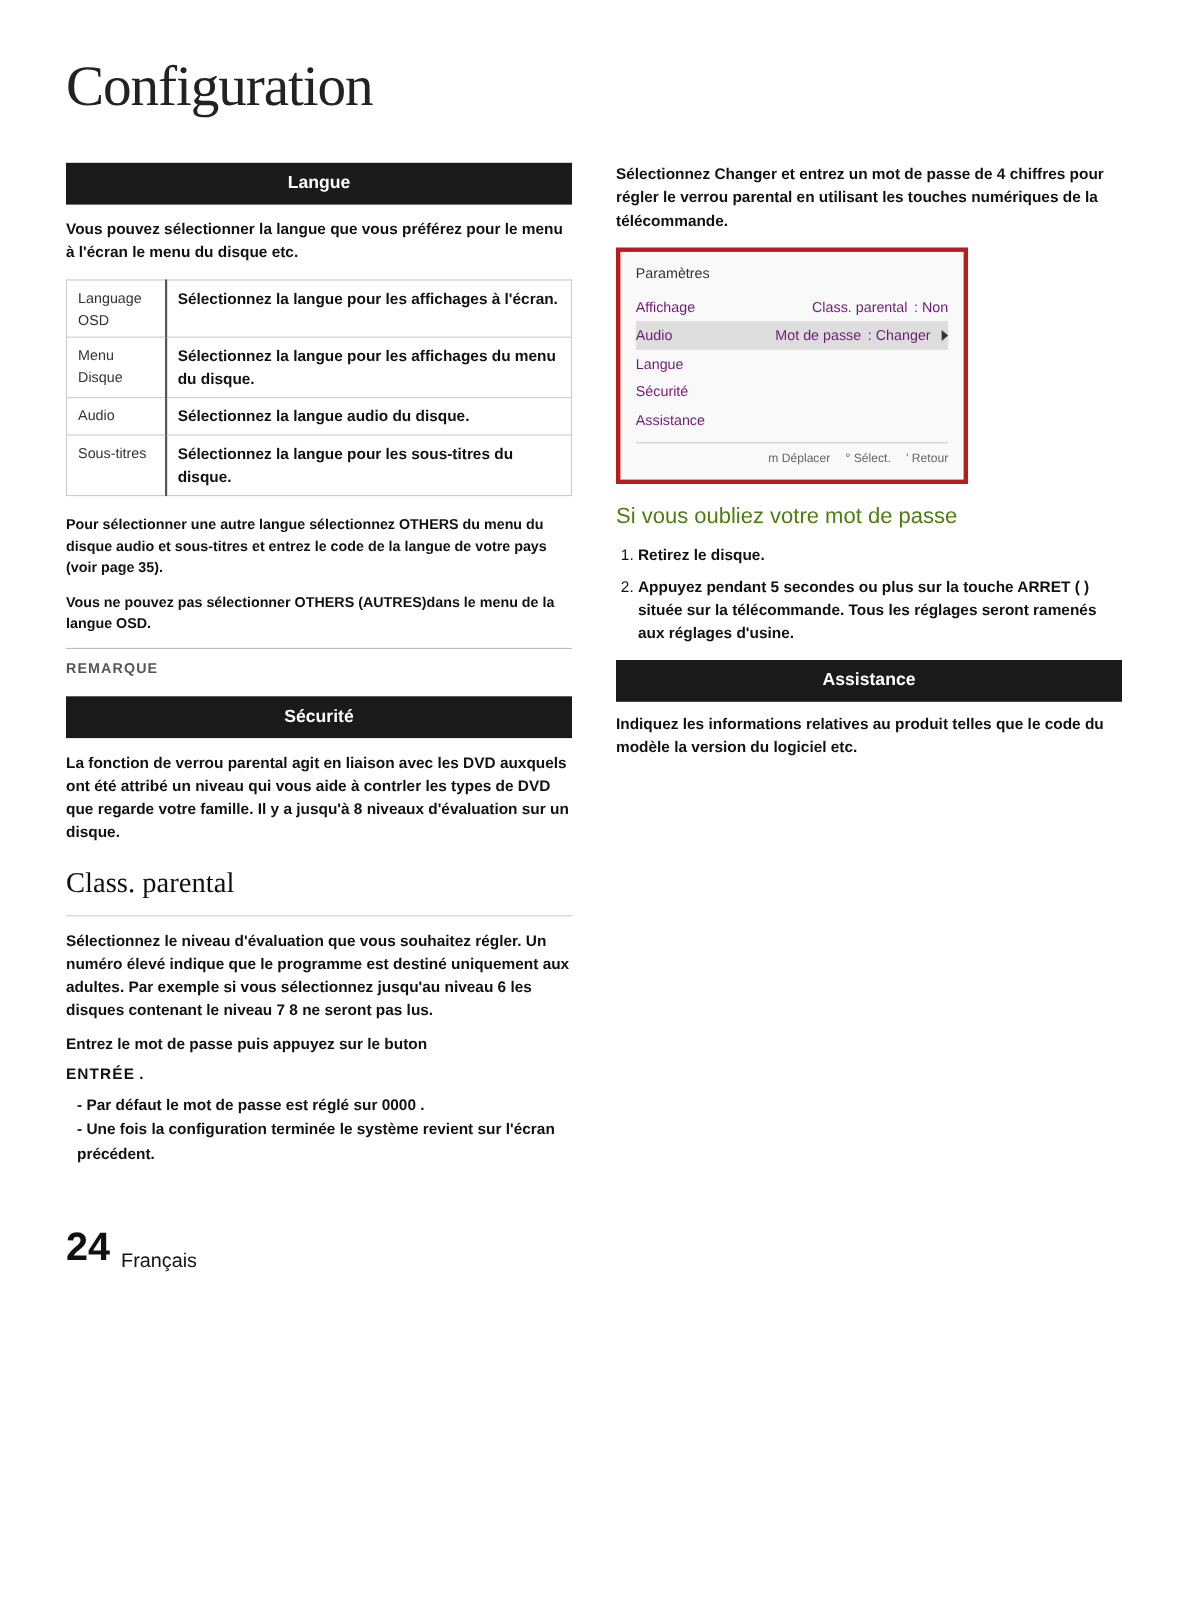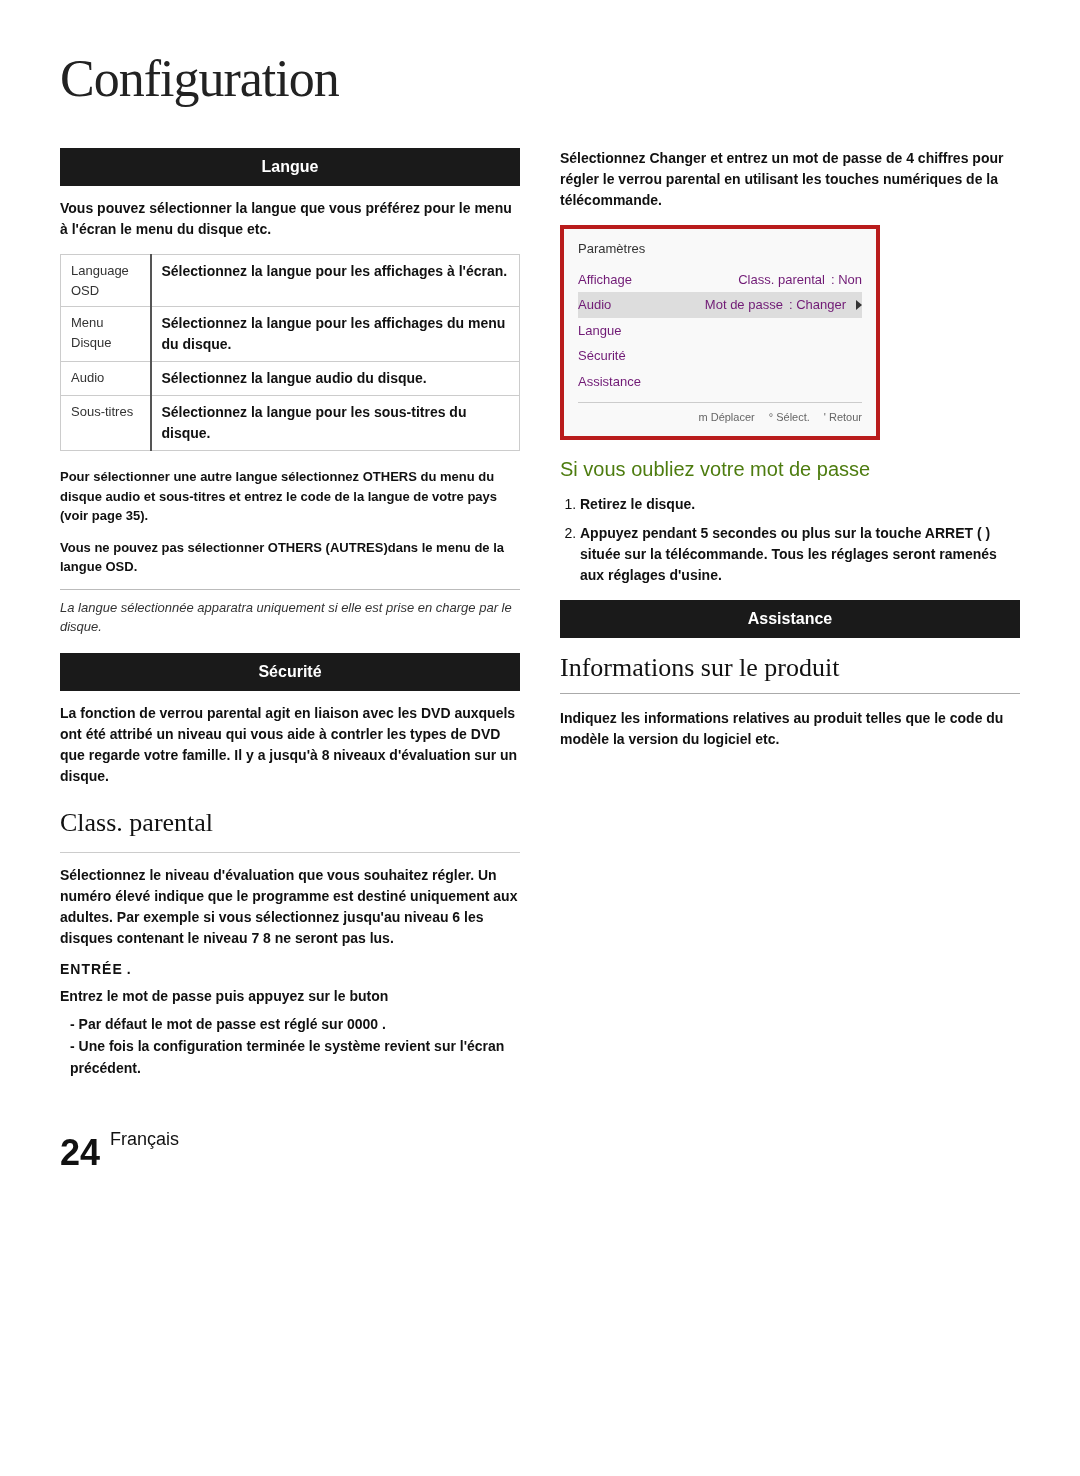--- a/index.html
+++ b/index.html
@@ -243,21 +243,21 @@
 
     .info-produit-text {
       font-size: 14px;
       font-weight: bold;
       line-height: 1.5;
       margin-bottom: 10px;
     }
 
     .page-number-row {
       display: flex;
-      align-items: flex-start;
+      align-items: flex-end;
       gap: 10px;
       margin-top: 40px;
     }
 
     .page-number {
       font-size: 36px;
       font-weight: bold;
       color: #111;
     }
 
@@ -320,38 +320,38 @@
       </table>
 
       <div class="note-block">
         <p class="bold">Pour sélectionner une autre langue sélectionnez OTHERS du menu du disque audio et sous-titres et entrez le code de la langue de votre pays (voir page 35).</p>
       </div>
       <div class="note-block">
         <p class="bold">Vous ne pouvez pas sélectionner OTHERS (AUTRES)dans le menu de la langue OSD.</p>
       </div>
 
       <div class="remarque-box">
-        <p class="remarque-text">La langue sélectionnée apparatra uniquement si elle est prise en charge par le disque.</p>
+        <div class="remarque-label">Remarque</div>
       </div>
     </div>
 
     <div class="security-section">
       <div class="section-header">Sécurité</div>
       <p class="security-intro">La fonction de verrou parental agit en liaison avec les DVD auxquels ont été attribé un niveau qui vous aide à contrler les types de DVD que regarde votre famille. Il y a jusqu'à 8 niveaux d'évaluation sur un disque.</p>
     </div>
 
     <div>
       <h2 class="class-parental-title">Class. parental</h2>
       <hr class="section-line">
       <p class="class-parental-text">Sélectionnez le niveau d'évaluation que vous souhaitez régler. Un numéro élevé indique que le programme est destiné uniquement aux adultes. Par exemple si vous sélectionnez jusqu'au niveau 6 les disques contenant le niveau 7 8 ne seront pas lus.</p>
       <p class="entree-line">
-        <span class="entree-word">ENTRÉE</span> <span>.</span>
+        <span>Entrez le mot de passe puis appuyez sur le buton</span>
       </p>
       <p class="entree-line">
-        <span>Entrez le mot de passe puis appuyez sur le buton</span>
+        <span class="entree-word">ENTRÉE</span> <span>.</span>
       </p>
       <div class="dash-list">
         <p>- Par défaut le mot de passe est réglé sur  0000 .</p>
         <p>- Une fois la configuration terminée le système revient sur l'écran précédent.</p>
       </div>
     </div>
 
   </div>
 
   <div class="right-col">
@@ -404,21 +404,20 @@
           <li><b>Retirez le disque.</b></li>
           <li><b>Appuyez pendant 5 secondes ou plus sur la touche ARRET (  ) située sur la télécommande. Tous les réglages seront ramenés aux réglages d'usine.</b></li>
         </ol>
     </div>
 
     <div style="margin-top:14px;">
       <div class="assistance-header">Assistance</div>
     </div>
 
     <div style="margin-top:10px;">
-      <h2 class="section-title-line">Informations sur le produit</h2>
       <p class="info-produit-text">Indiquez les informations relatives au produit telles que le code du modèle la version du logiciel etc.</p>
     </div>
 
   </div>
 </div>
 
 <div class="page-number-row">
   <span class="page-number">24</span>
   <span class="page-lang">Français</span>
 </div>

